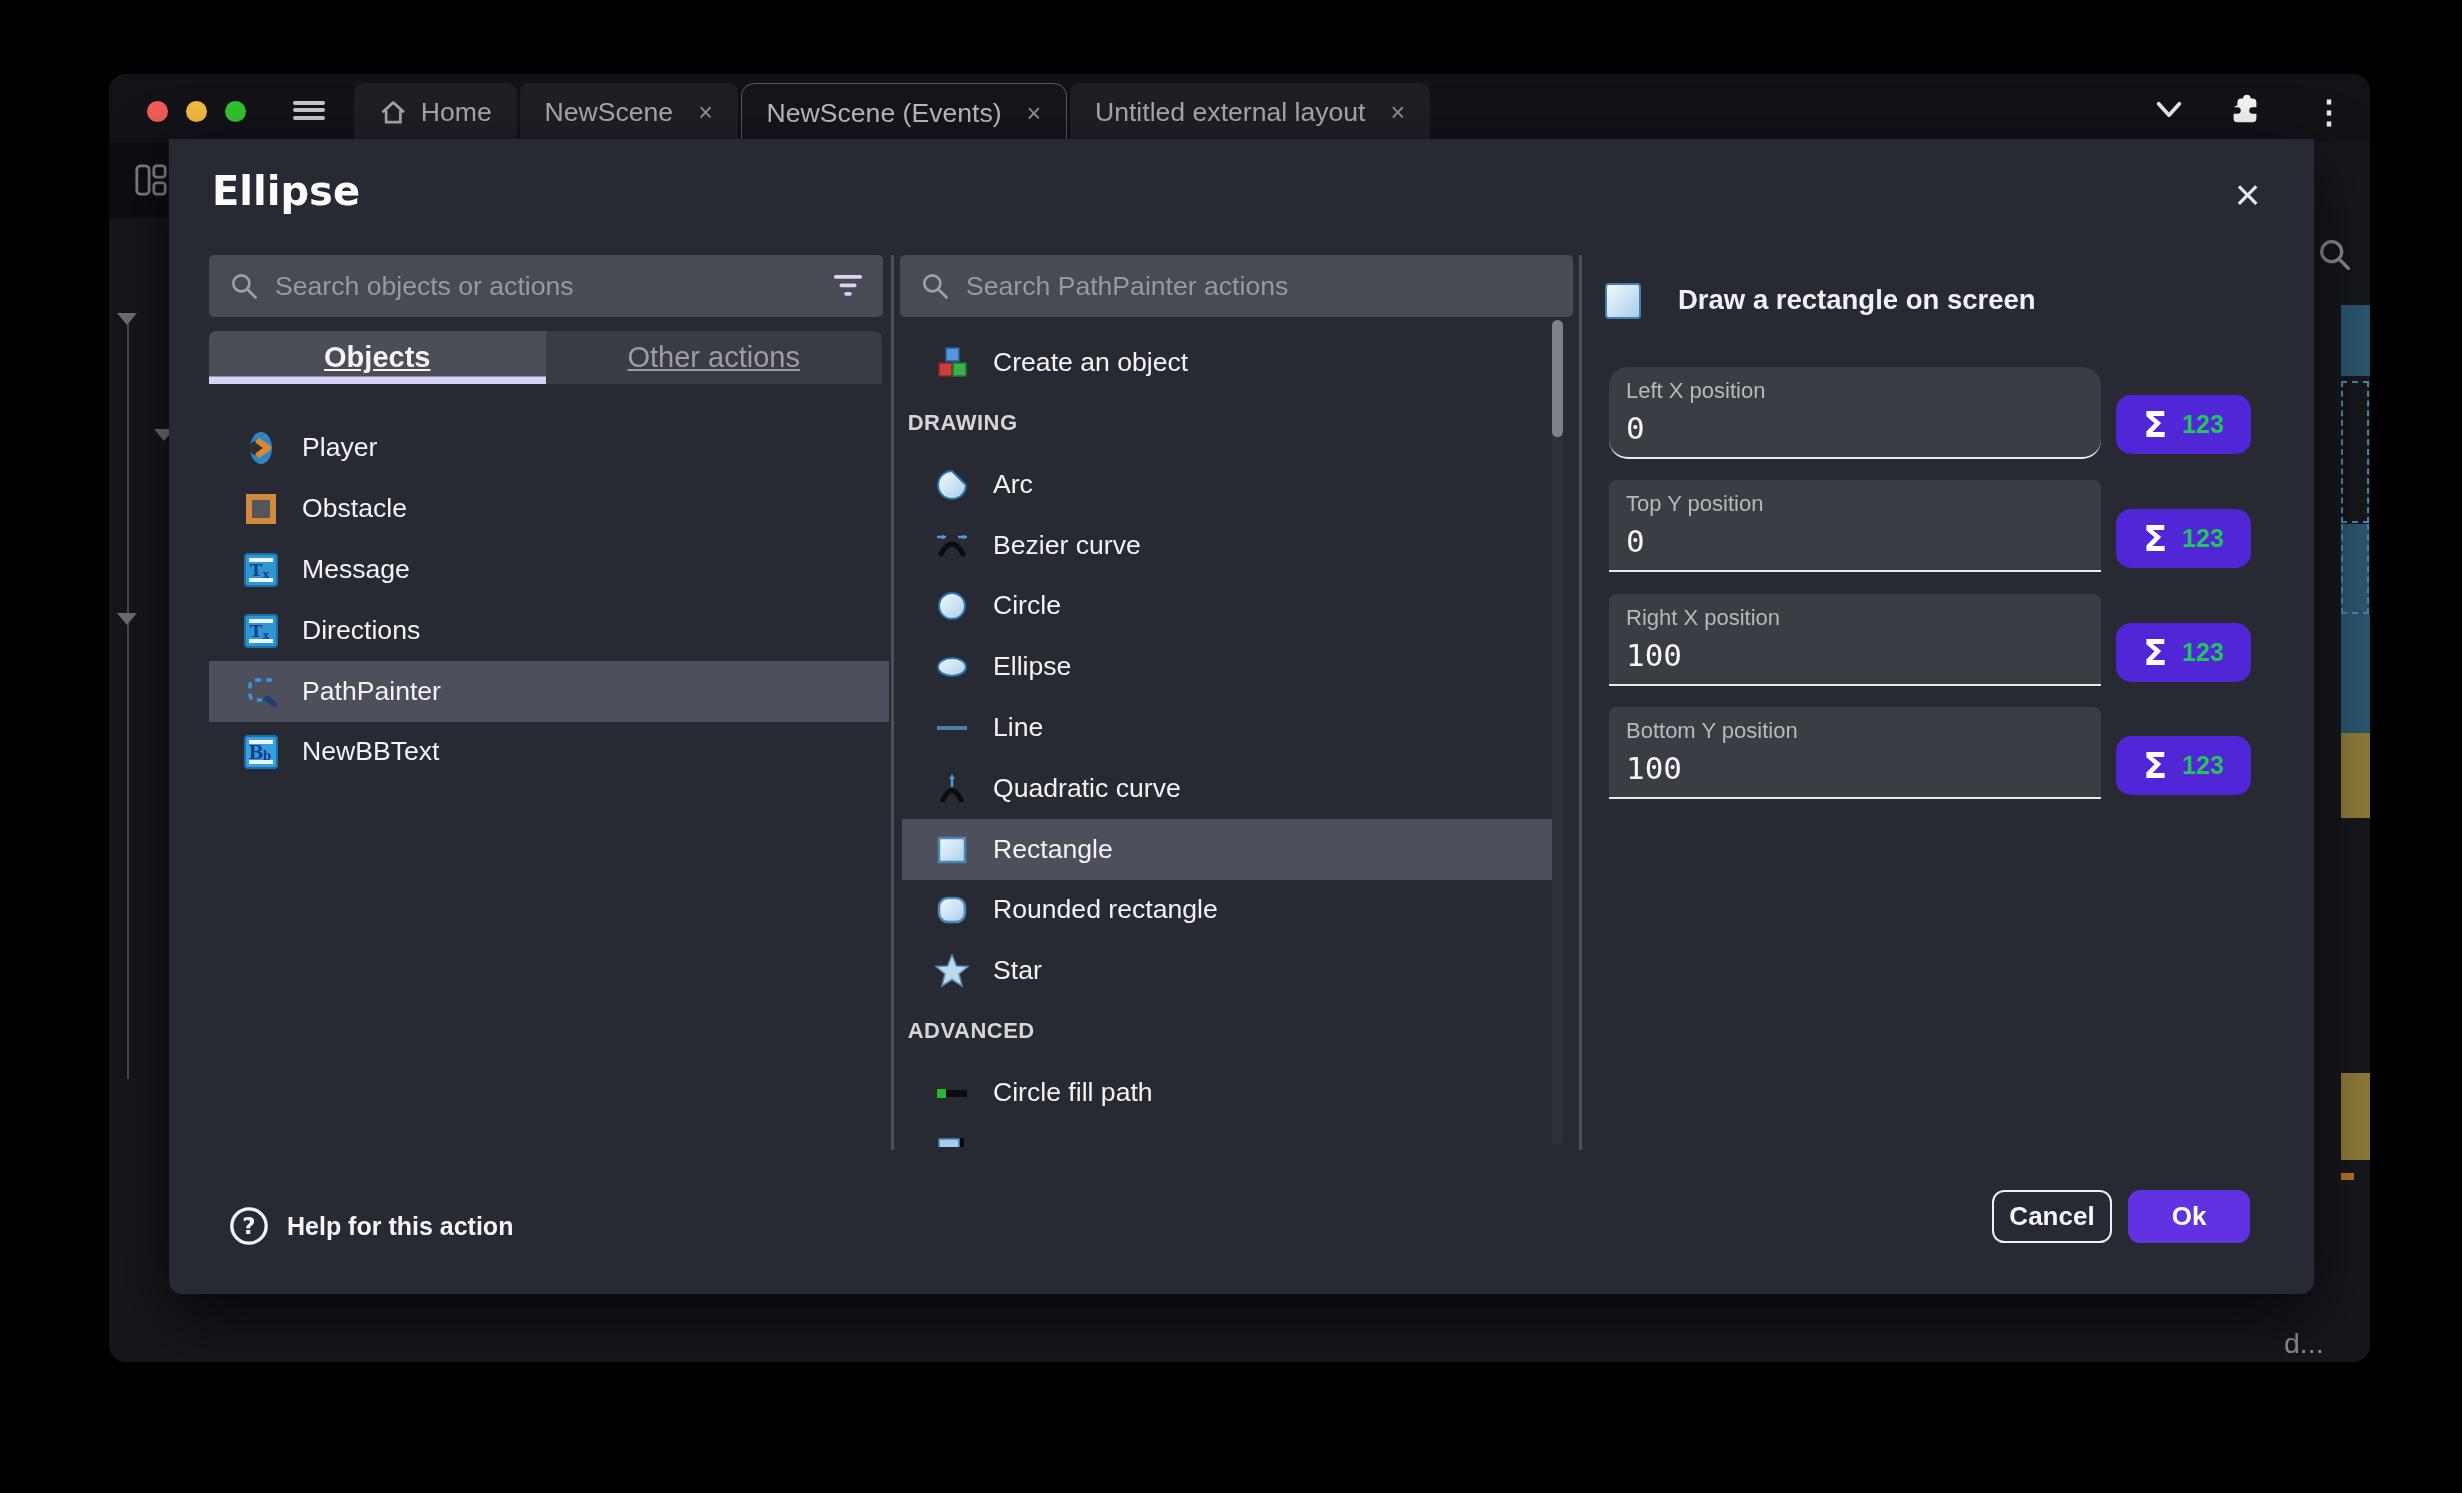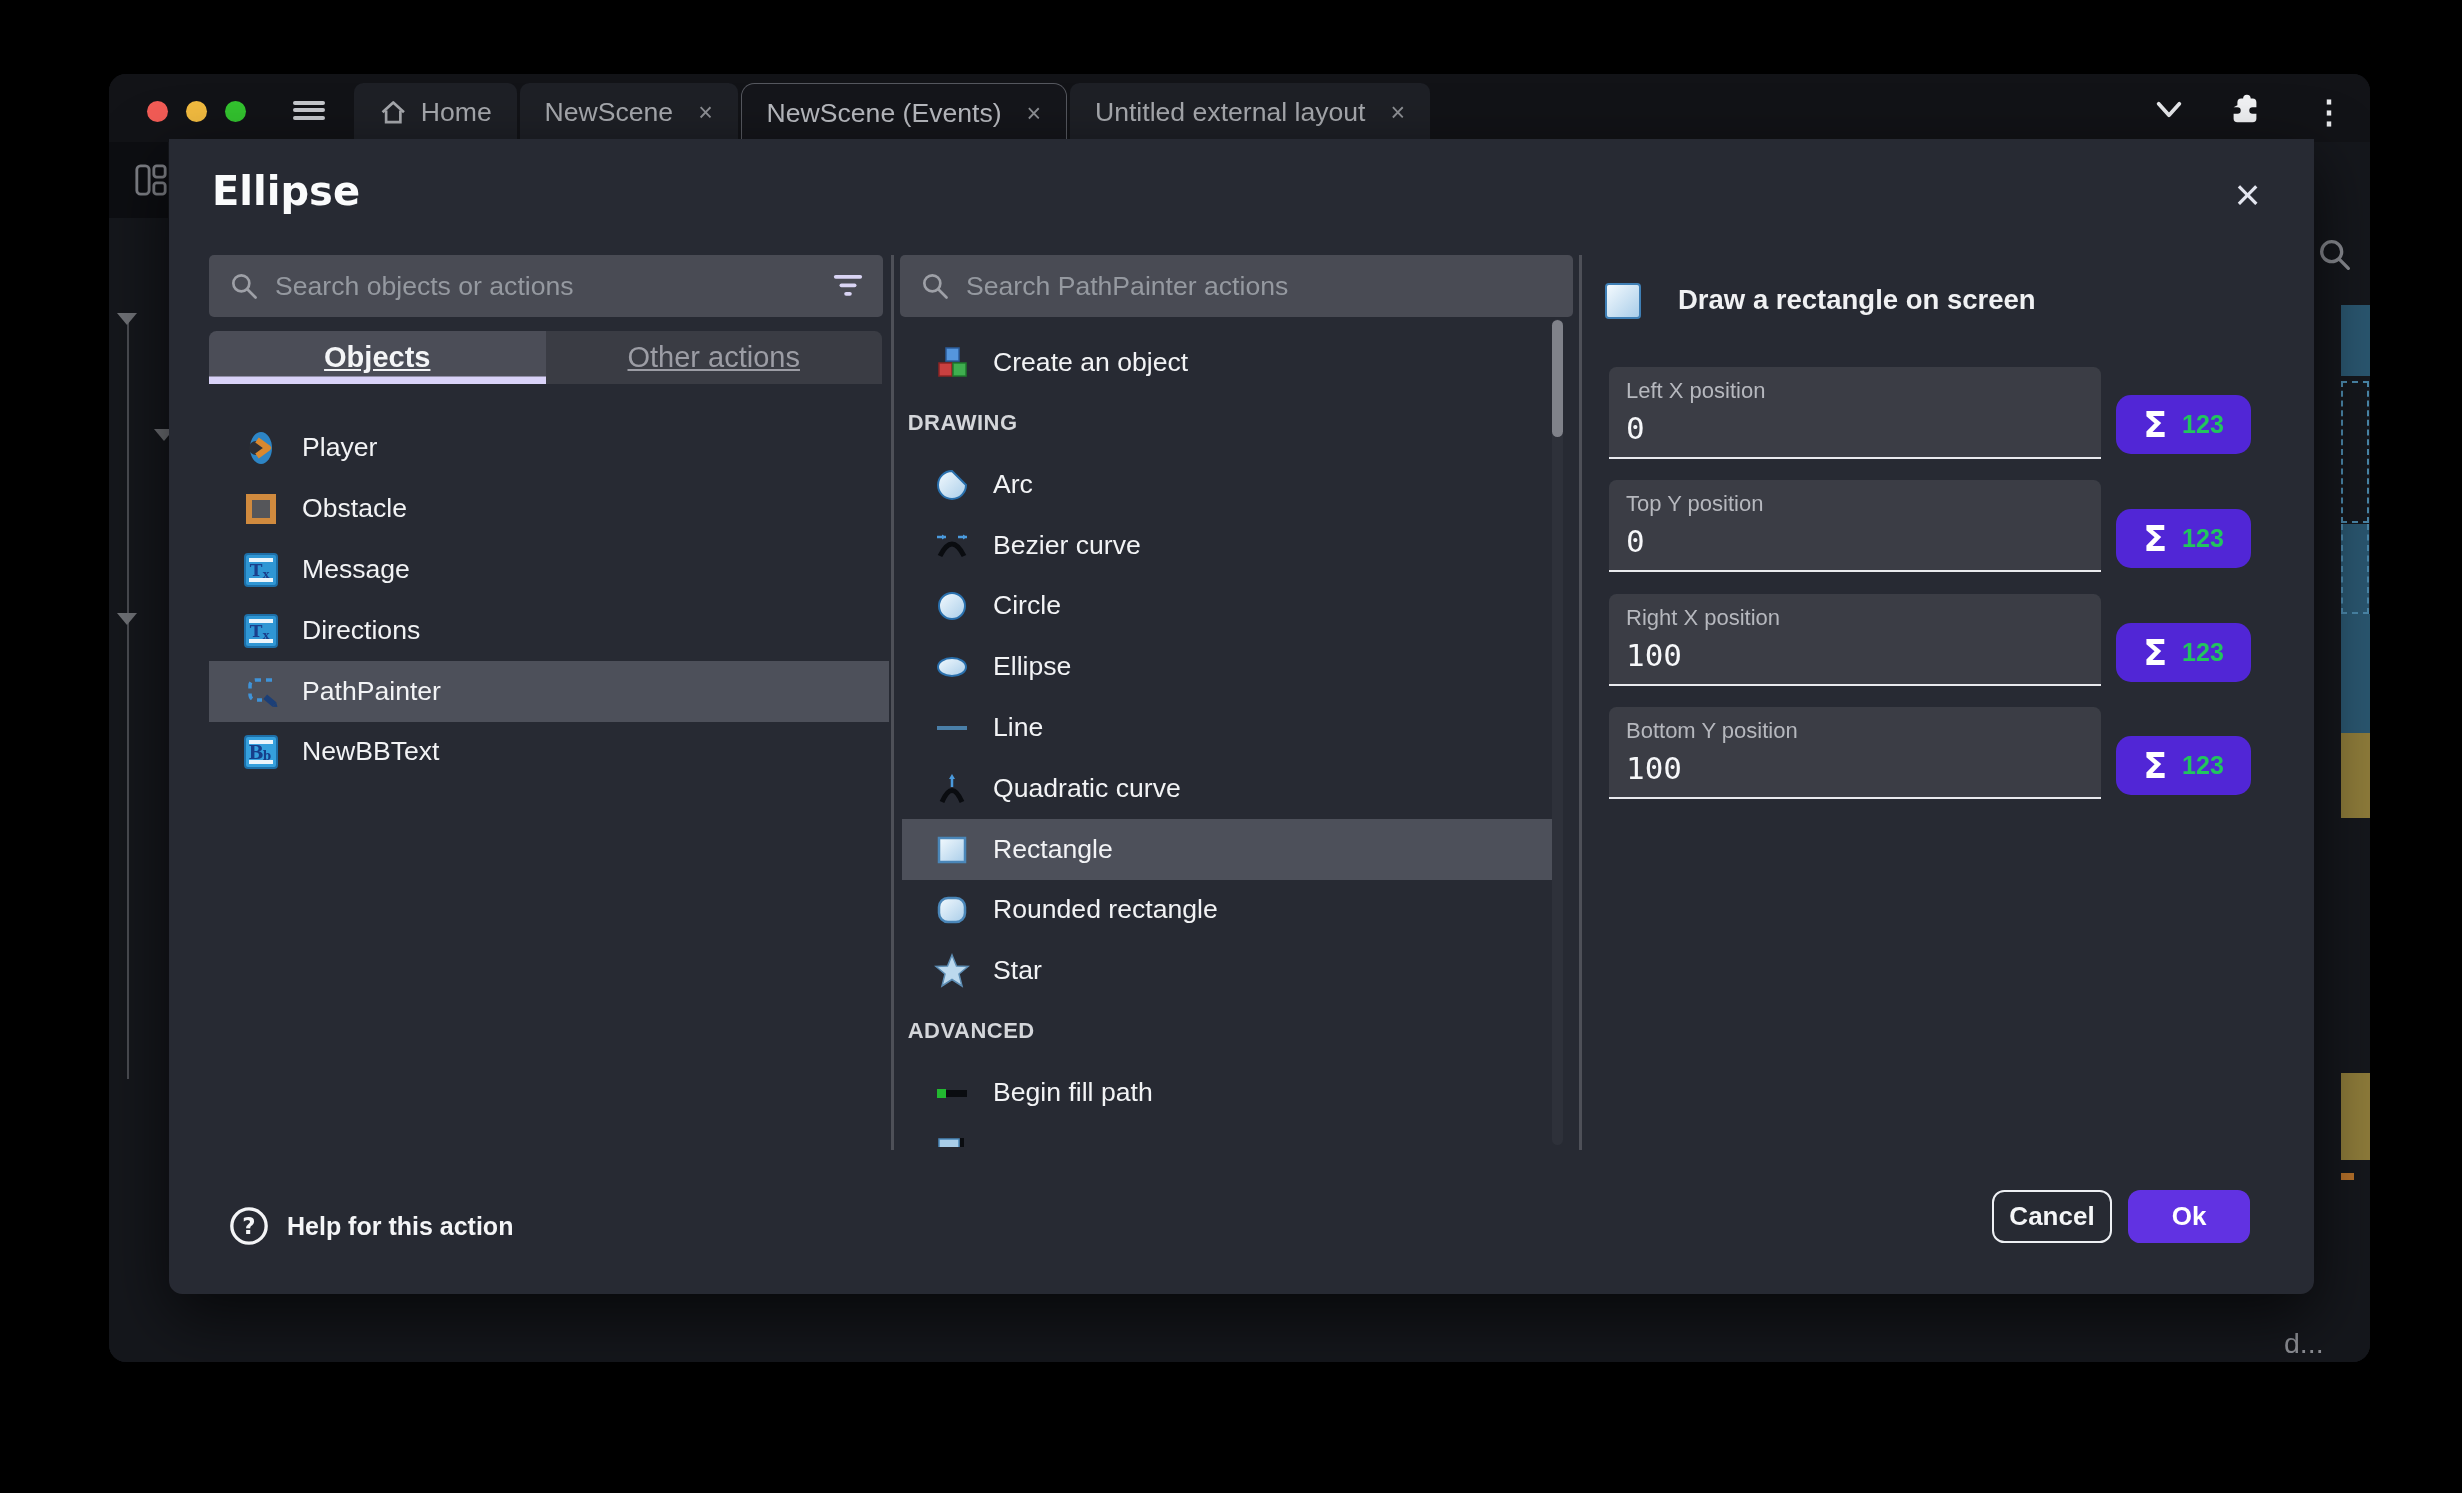--- a/index.html
+++ b/index.html
@@ -427,21 +427,21 @@
         <span class="ric"><svg width="100%" height="100%" viewBox="0 0 36 36">
             <defs>
               <linearGradient id="bl" x1="0" y1="0" x2="1" y2="1">
                 <stop offset="0" stop-color="#f3fafe"></stop>
                 <stop offset="1" stop-color="#a9cde9"></stop>
               </linearGradient>
             </defs>
             <rect x="3" y="14" width="9" height="9" fill="#22b830"></rect>
             <rect x="12" y="15" width="21" height="7" fill="#0a0c10"></rect>
           </svg></span>
-        <span class="rlabel">Begin fill path</span>
+        <span class="rlabel">Circle fill path</span>
       </div>
       <div class="row" style="top: 804px;">
         <span class="ric"><svg width="100%" height="100%" viewBox="0 0 36 36">
             <defs>
               <linearGradient id="bl" x1="0" y1="0" x2="1" y2="1">
                 <stop offset="0" stop-color="#f3fafe"></stop>
                 <stop offset="1" stop-color="#a9cde9"></stop>
               </linearGradient>
             </defs>
             <rect x="5" y="3" width="20" height="9" fill="#a9cde8" stroke="#4a86b8" stroke-width="1.5"></rect>
@@ -451,21 +451,21 @@
       </div>
     </div>
   <div id="scrollbar-track"></div>
   <div id="scrollbar-thumb"></div>
 
   <div class="divider" style="left:1410px"></div>
 
   <div id="checkbox"></div>
   <div id="checkbox-label">Draw a rectangle on screen</div>
   <div id="fields">
-      <div class="field" style="top: 228px;"><div class="flabel">Left X position</div><input value="0" style=""></div>
+      <div class="field" style="top: 228px; border-radius: 19px;"><div class="flabel">Left X position</div><input value="0" style=""></div>
       <button class="sigma-btn" style="top: 256px;">
         <span class="sg">Σ</span>
         <span class="nm">123</span>
       </button>
       <div class="field" style="top: 341px;"><div class="flabel">Top Y position</div><input value="0" style=""></div>
       <button class="sigma-btn" style="top: 370px;">
         <span class="sg">Σ</span>
         <span class="nm">123</span>
       </button>
       <div class="field" style="top: 455px;"><div class="flabel">Right X position</div><input value="100" style=""></div>

